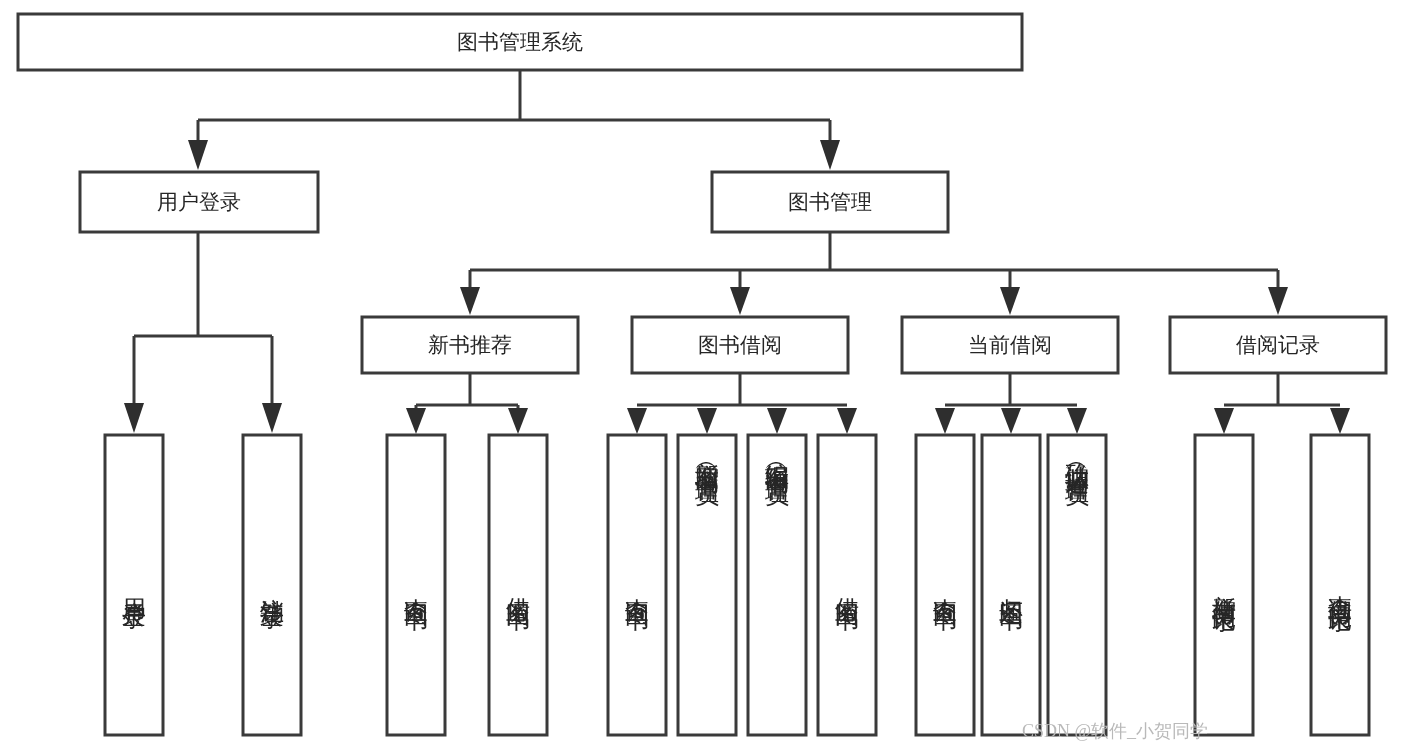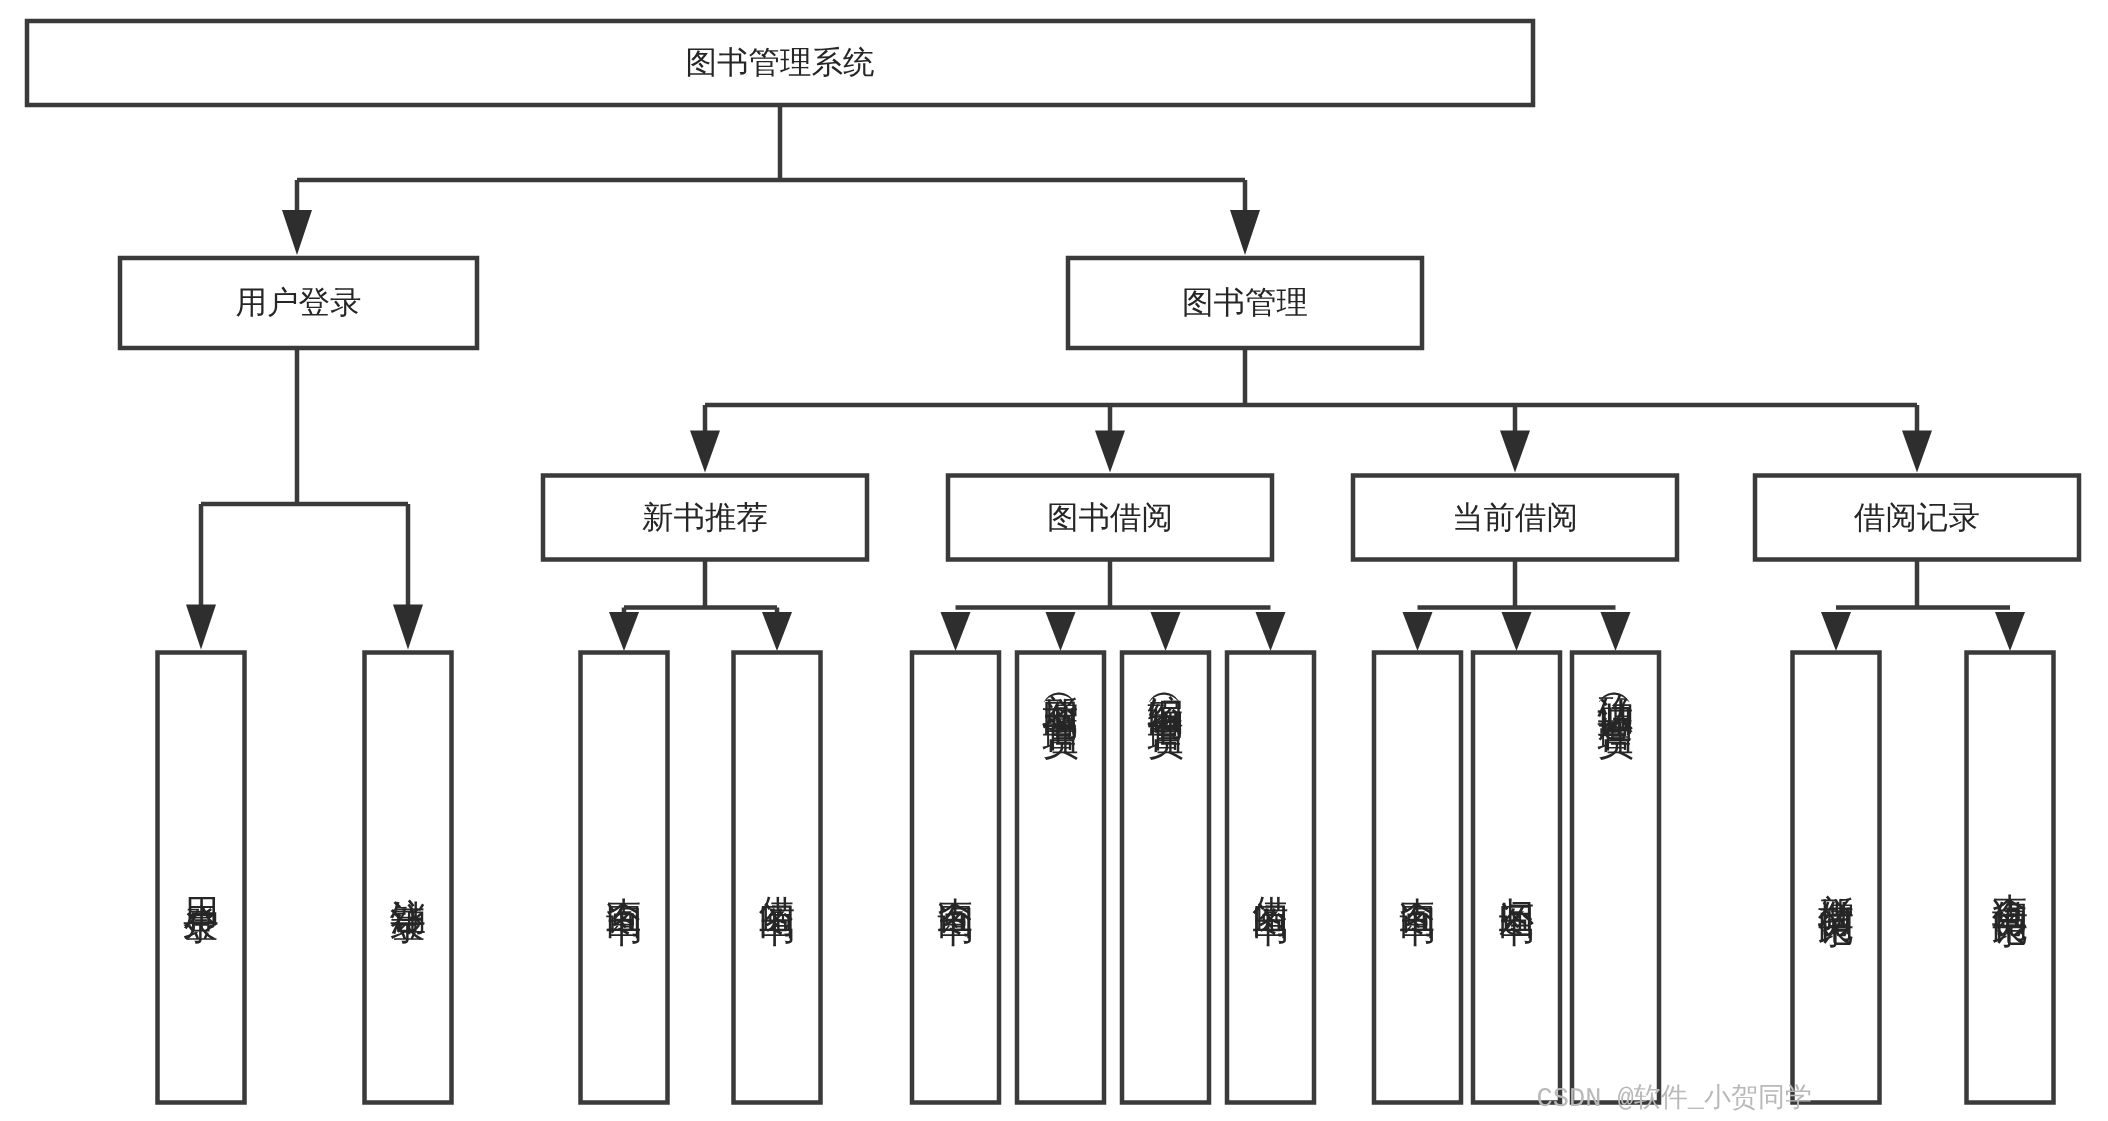--- a/index.html
+++ b/index.html
@@ -60,21 +60,21 @@
     display: flex;
     align-items: center;
     justify-content: center;
     white-space: nowrap;
     pointer-events: none;
   }
   .watermark {
     position: absolute;
     right: 12px;
     bottom: 4px;
-    font-family: Liberation Mono, monospace;
+    font-family: Liberation Serif, serif;
     font-size: 18px;
     color: #b9b9b9;
     white-space: nowrap;
     pointer-events: none;
   }
 </style>
 </head>
 <body>
 
 <div id="diagram-root">

